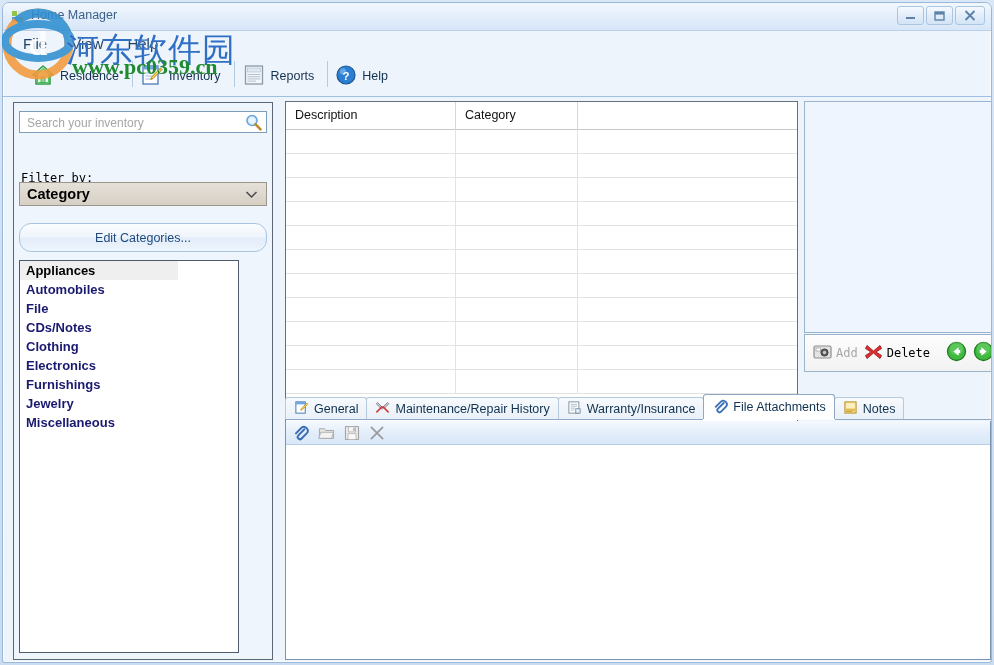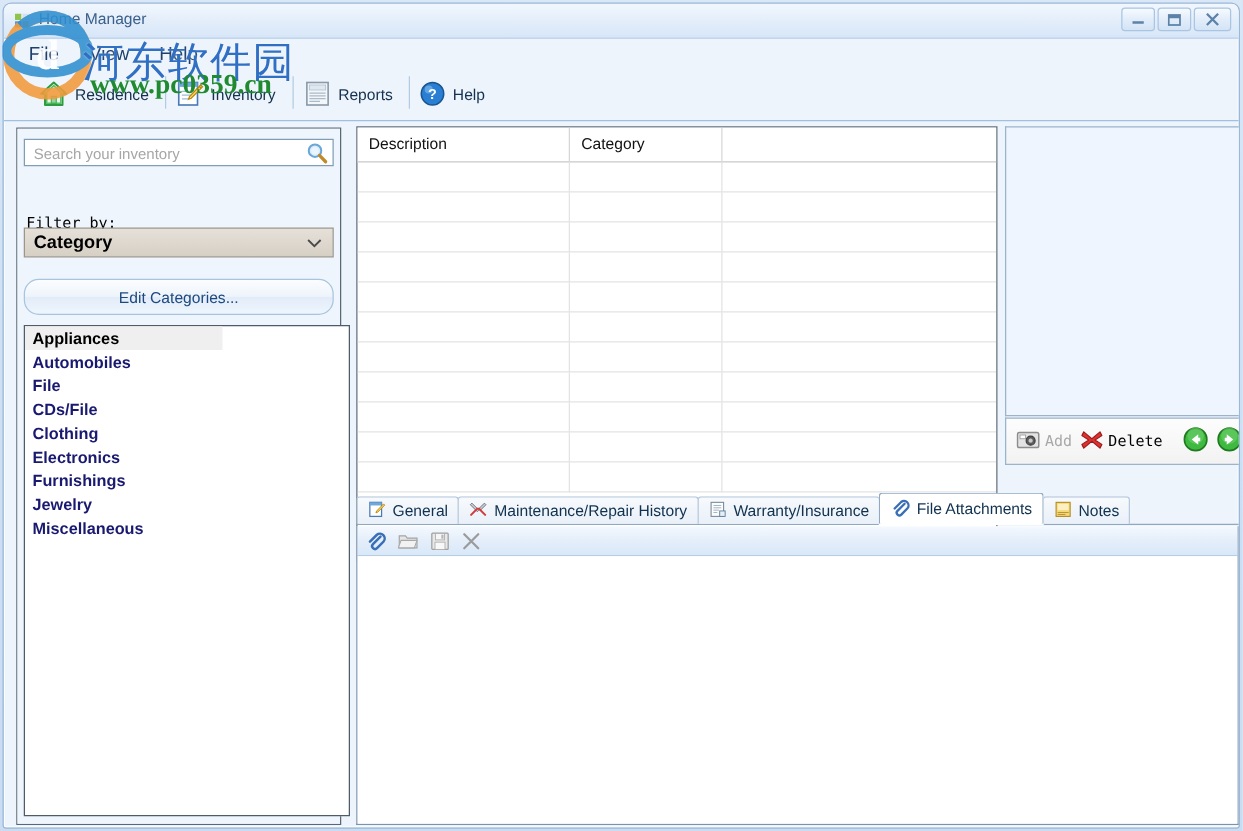--- a/index.html
+++ b/index.html
@@ -147,21 +147,21 @@
     background: linear-gradient(180deg,#fbfdff 0%, #eef4fb 48%, #e2ecf8 52%, #eef5fd 100%);
     border: 1px solid #a8c4de;
     border-radius: 12px;
     display: flex; align-items: center; justify-content: center;
     cursor: default;
   }
   .edit-cat-btn span { font-size: 12.5px; color: #1c4a80; }
 
   .cat-list {
     position: absolute; left: 5px; top: 157px;
-    width: 261px; height: 393px;
+    width: 220px; height: 393px;
     background: #fff;
     border: 1px solid #4d5b6b;
     overflow: hidden;
   }
   .cat-item {
     height: 19px; line-height: 19px;
     padding-left: 6px;
     font-size: 13px; font-weight: bold;
     color: #191970;
     white-space: nowrap;
@@ -417,21 +417,21 @@
         </div>
 
         <div class="edit-cat-btn">
           <span>Edit Categories...</span>
         </div>
 
         <div class="cat-list">
           <div class="cat-item selected">Appliances</div>
           <div class="cat-item">Automobiles</div>
           <div class="cat-item">File</div>
-          <div class="cat-item">CDs/File</div>
+          <div class="cat-item">CDs/Notes</div>
           <div class="cat-item">Clothing</div>
           <div class="cat-item">Electronics</div>
           <div class="cat-item">Furnishings</div>
           <div class="cat-item">Jewelry</div>
           <div class="cat-item">Miscellaneous</div>
         </div>
 
       </div>
     </div>
 

